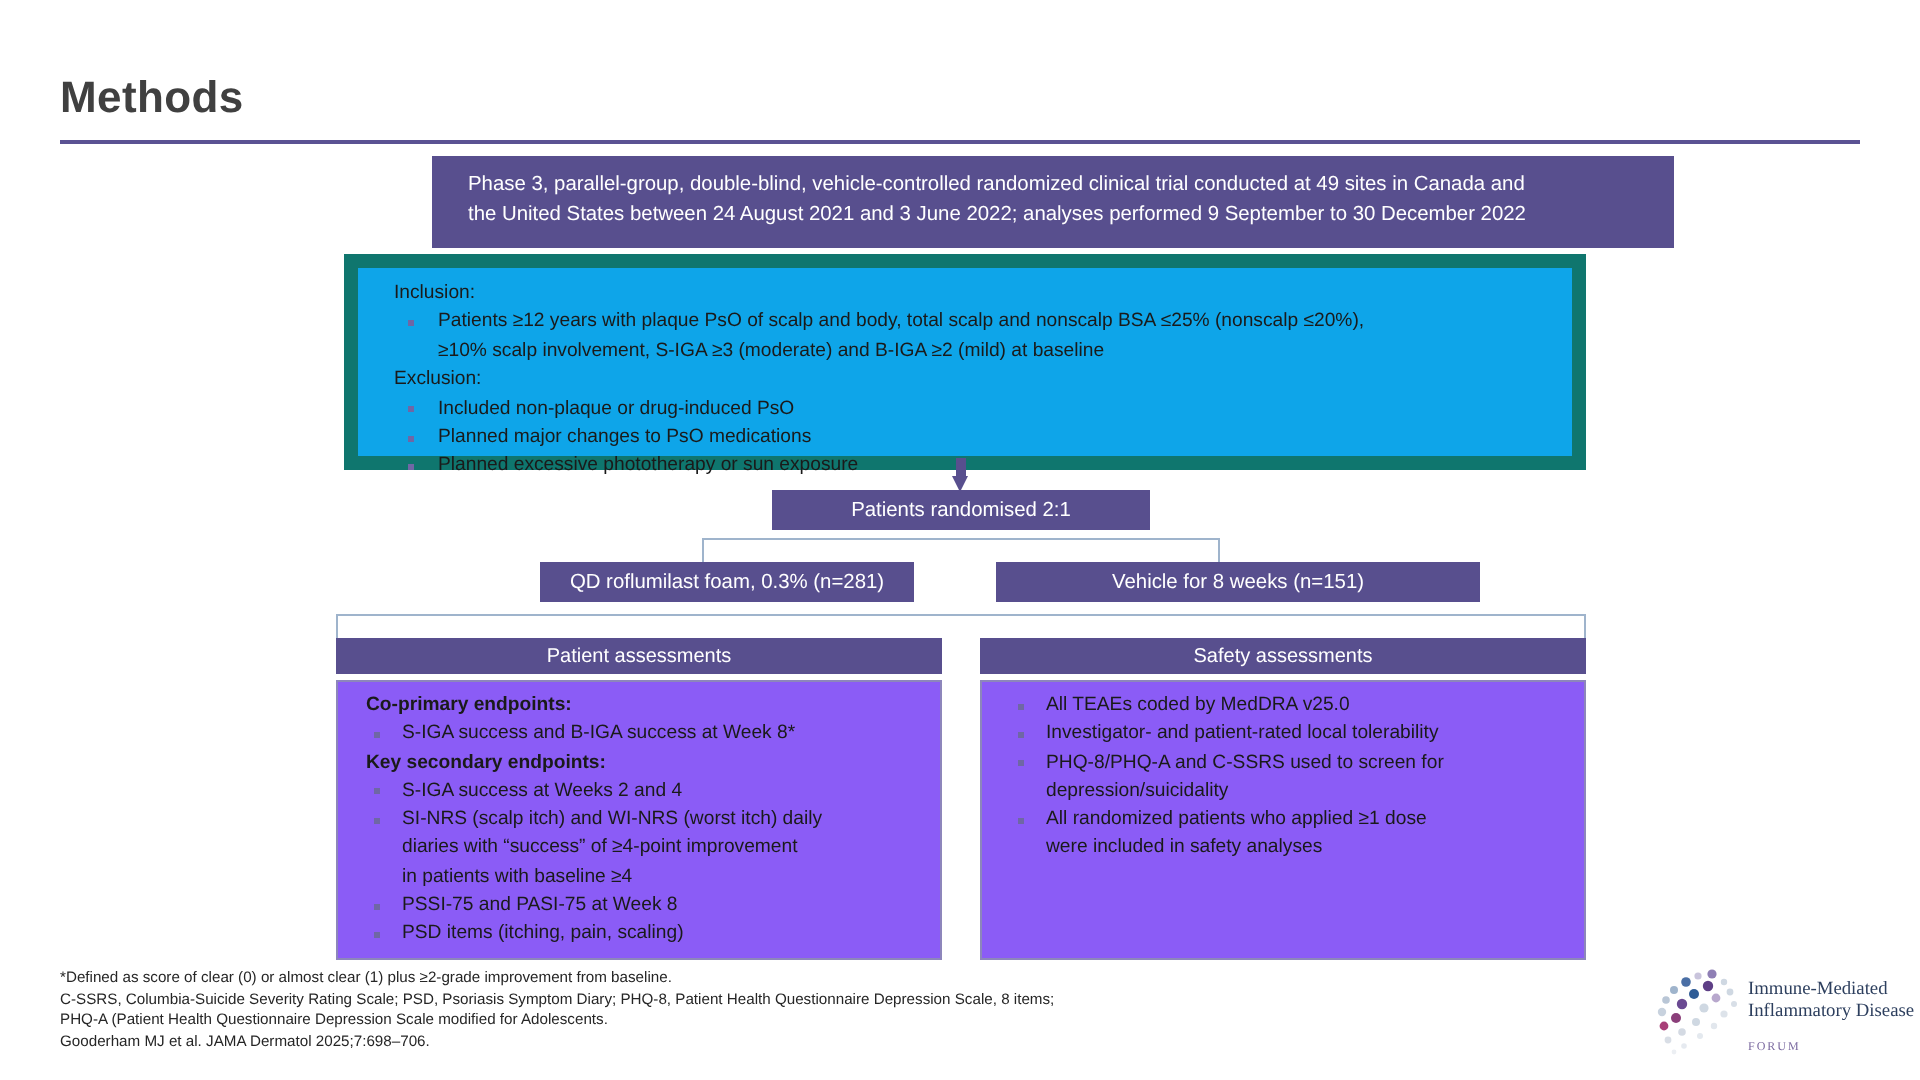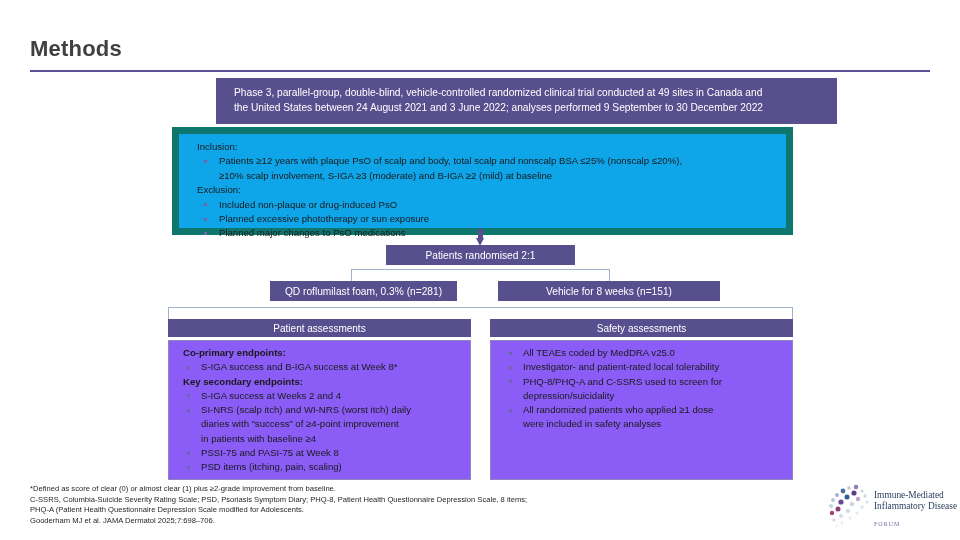--- a/index.html
+++ b/index.html
@@ -111,21 +111,21 @@
     color: #ffffff;
     font-size: 10.2px;
     display: flex;
     align-items: center;
     justify-content: center;
     text-align: center;
     box-sizing: border-box;
   }
   #randomised-box { left: 386px; top: 245px; width: 189px; height: 20px; }
   #arm-active-box { left: 270px; top: 281px; width: 187px; height: 20px; }
-  #arm-vehicle-box { left: 498px; top: 281px; width: 222px; height: 20px; }
+  #arm-vehicle-box { left: 498px; top: 281px; width: 242px; height: 20px; }
 
   
   .bracket {
     position: absolute;
     border-left: 1.3px solid #9fb4cc;
     border-right: 1.3px solid #9fb4cc;
     border-top: 1.3px solid #9fb4cc;
     box-sizing: border-box;
   }
   #bracket-arms { left: 351px; top: 269px; width: 259px; height: 12px; }
@@ -221,25 +221,25 @@
     <span>Patients ≥12 years with plaque PsO of scalp and body, total scalp and nonscalp BSA ≤25% (nonscalp ≤20%),</span>
   </div>
   <div class="crit-cont">≥10% scalp involvement, S-IGA ≥3 (moderate) and B-IGA ≥2 (mild) at baseline</div>
   <div class="crit-head">Exclusion:</div>
   <div class="crit-item">
     <span class="sq"></span>
     <span>Included non-plaque or drug-induced PsO</span>
   </div>
   <div class="crit-item">
     <span class="sq"></span>
+    <span>Planned major changes to PsO medications</span>
+  </div>
+  <div class="crit-item">
+    <span class="sq"></span>
     <span>Planned excessive phototherapy or sun exposure</span>
-  </div>
-  <div class="crit-item">
-    <span class="sq"></span>
-    <span>Planned major changes to PsO medications</span>
   </div>
 </div>
 
 <div id="flow-arrow">
   <div class="stem"></div>
   <div class="head"></div>
 </div>
 
 <div class="purple-bar" id="randomised-box">Patients randomised 2:1</div>
 <div class="bracket" id="bracket-arms"></div>

